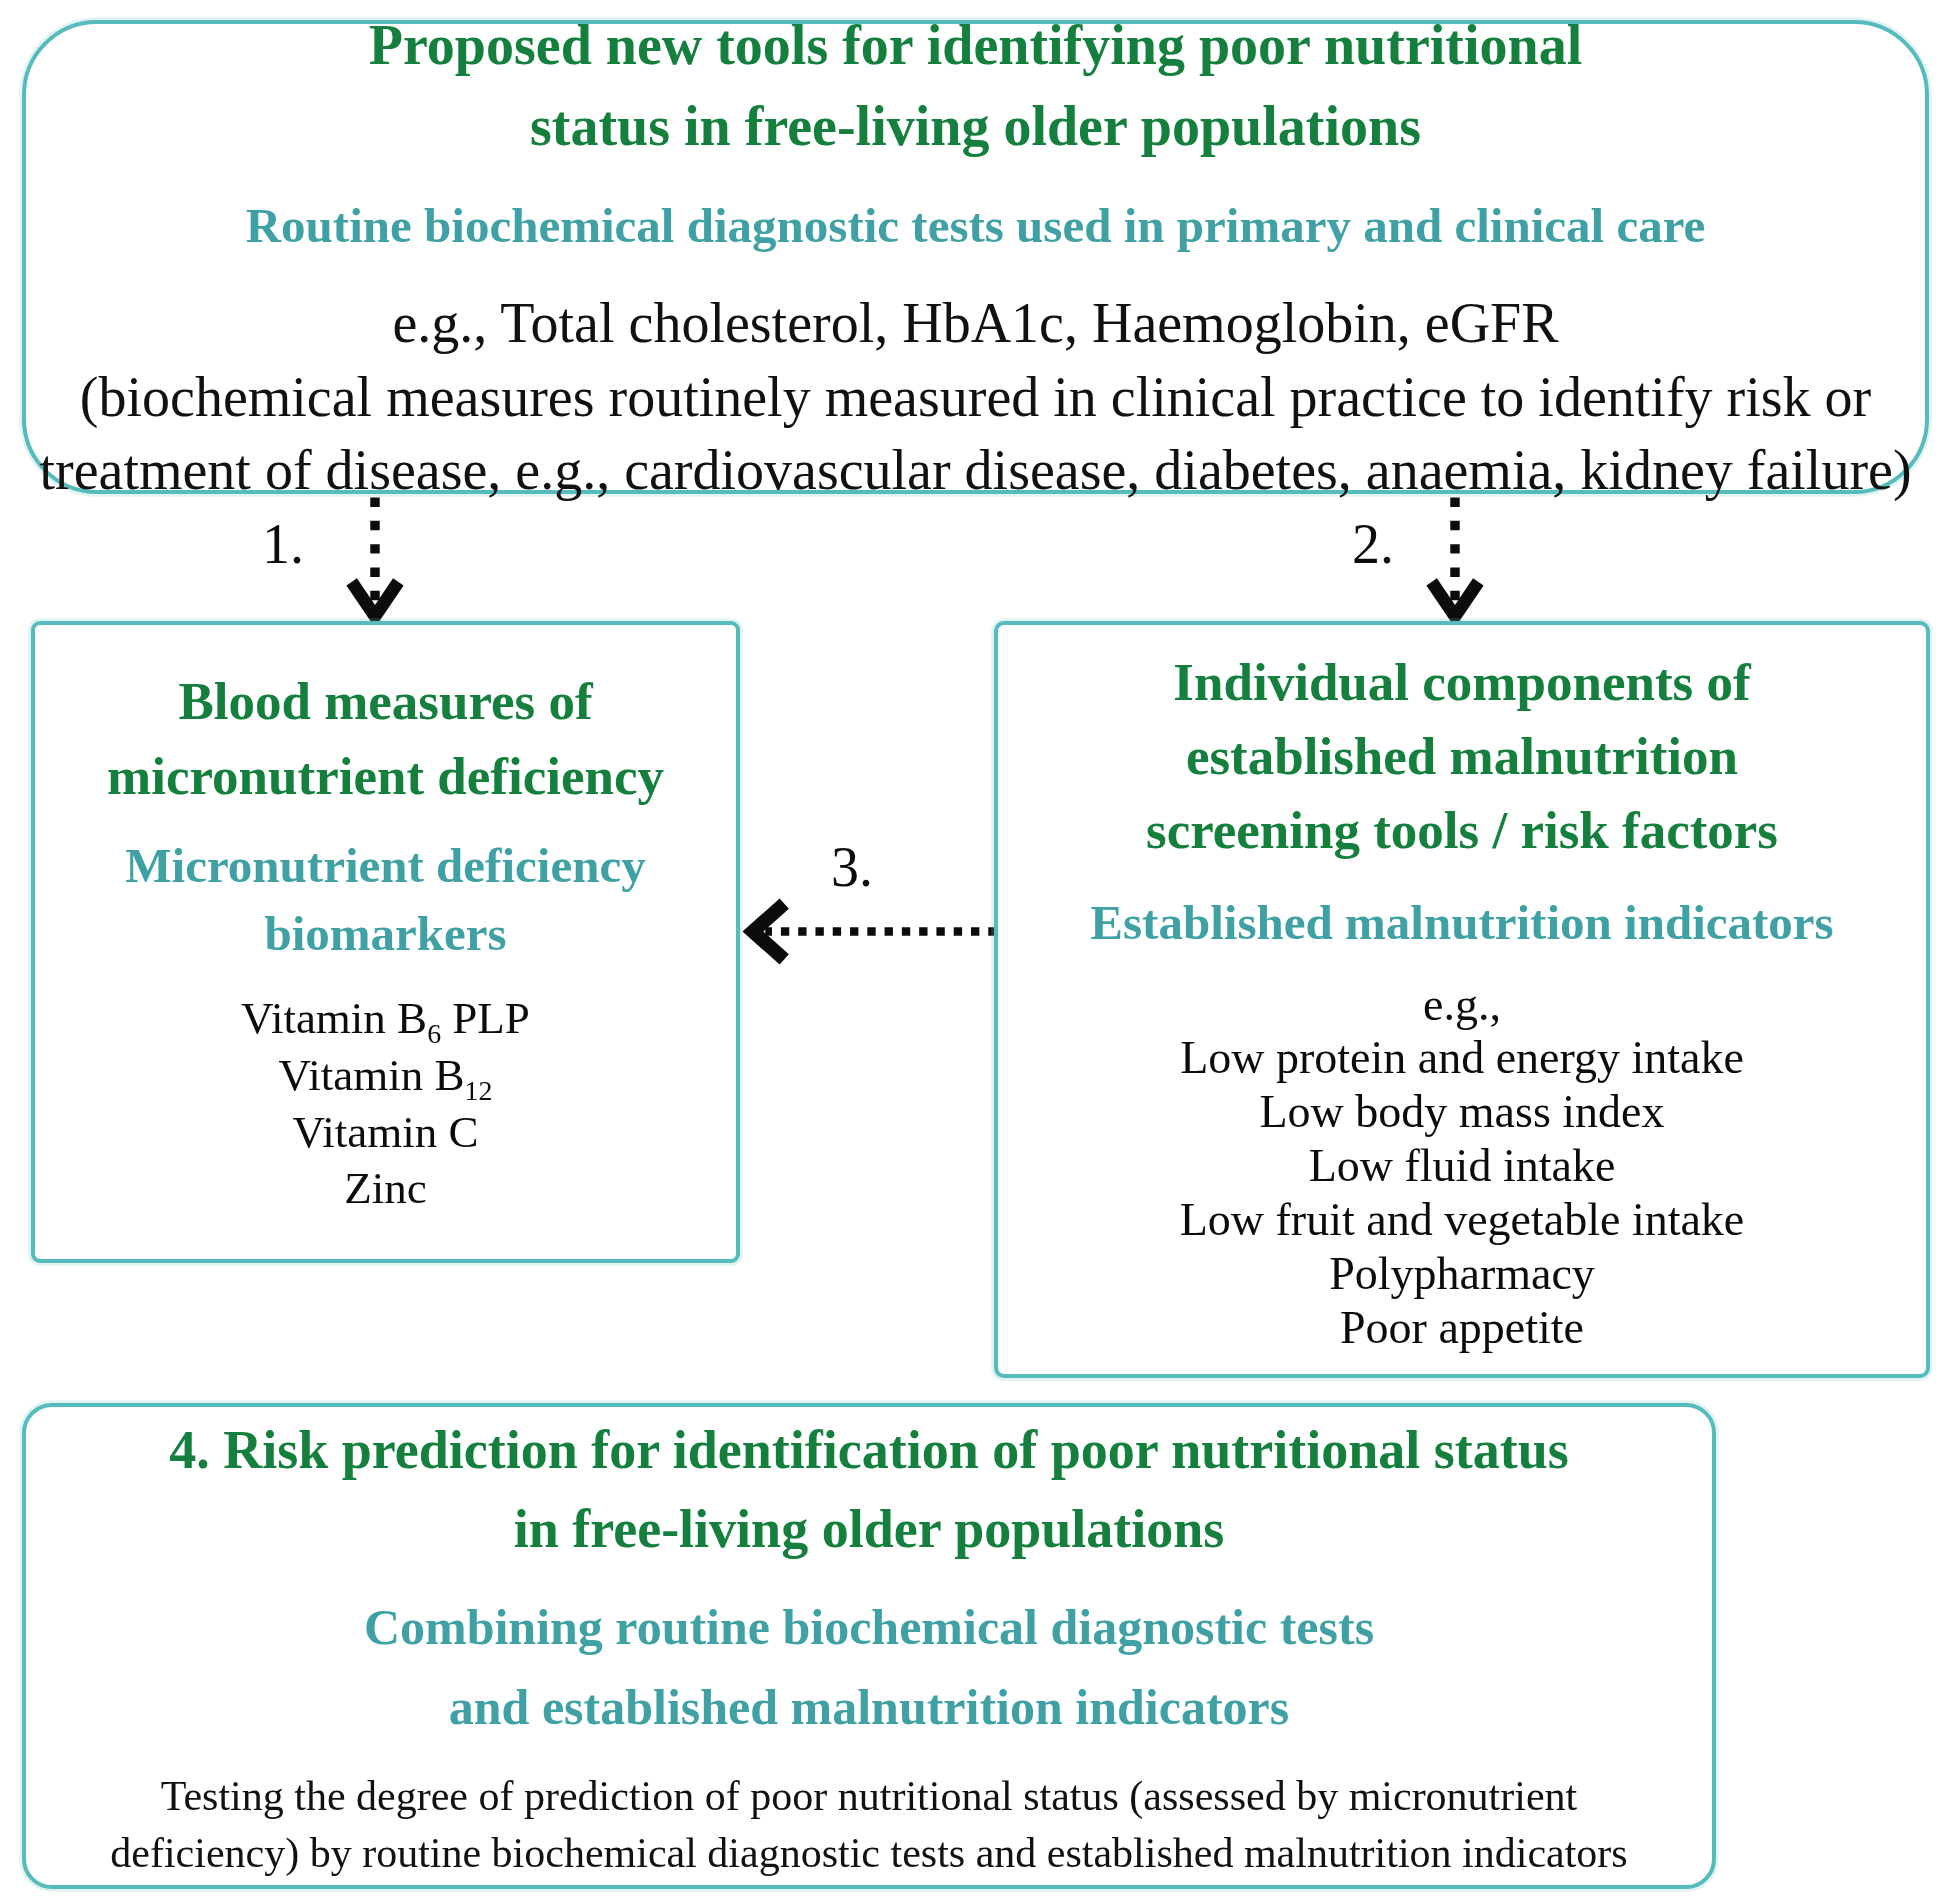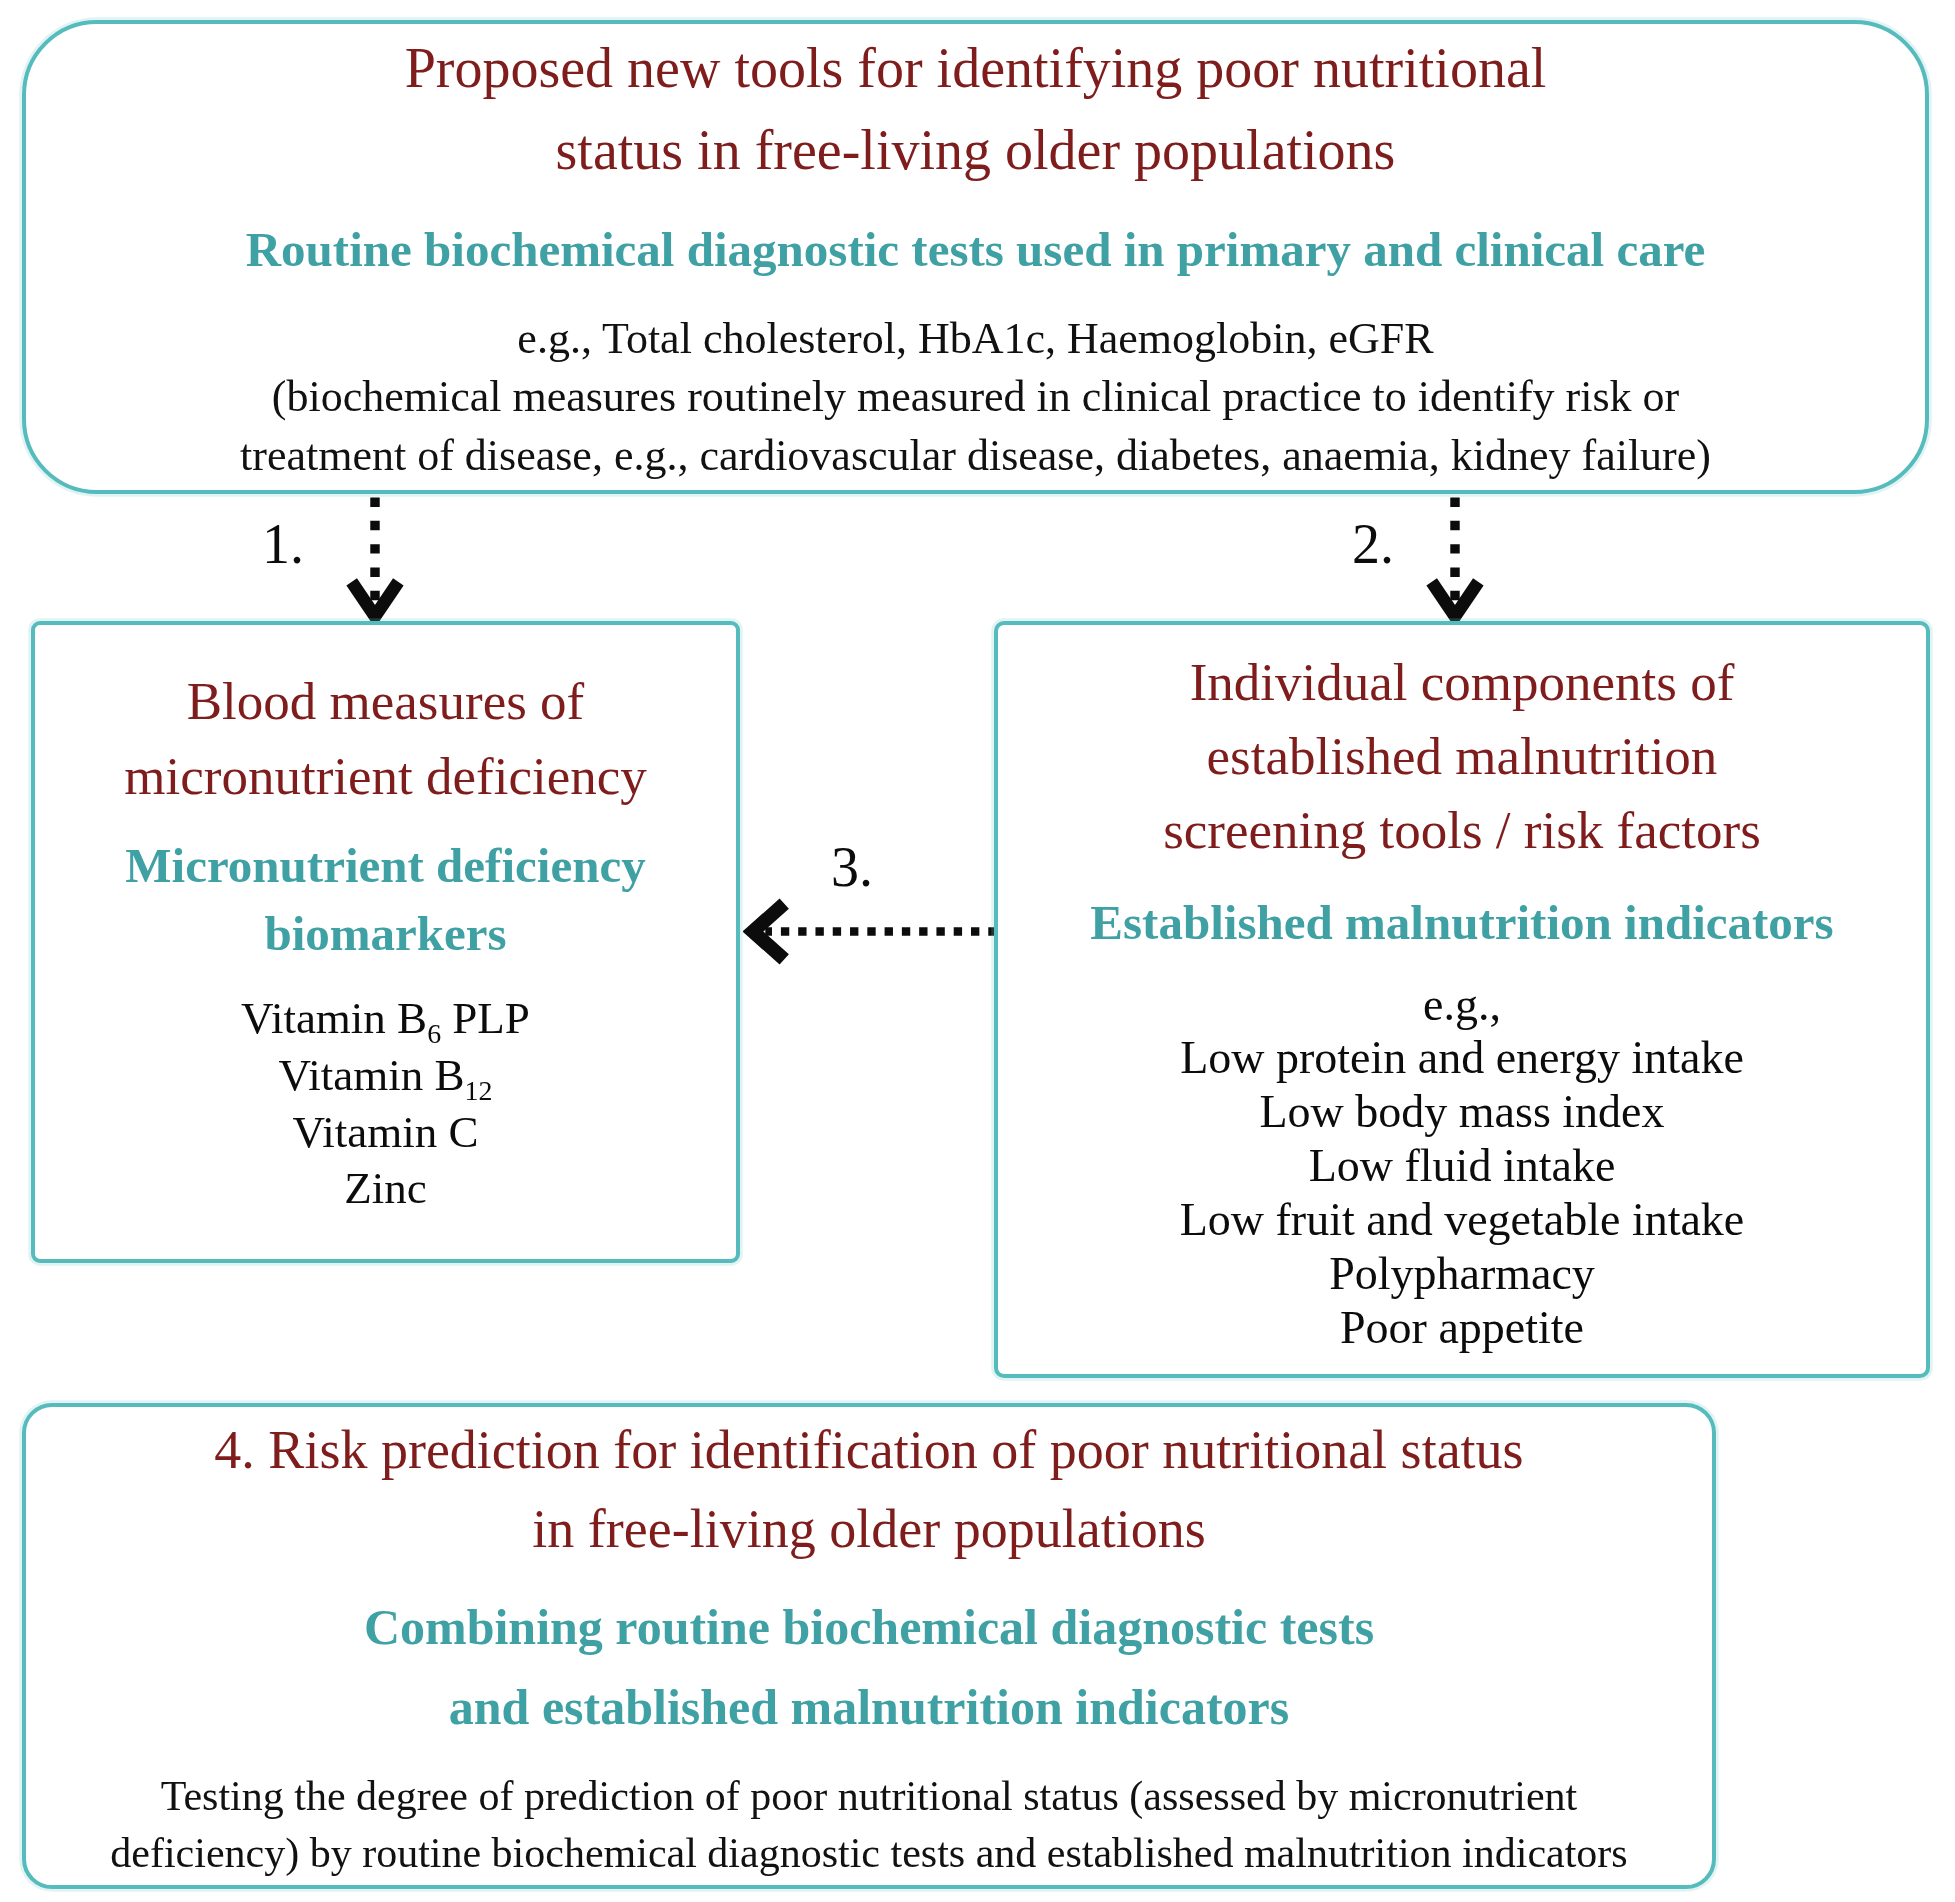--- a/index.html
+++ b/index.html
@@ -15,29 +15,29 @@
     position:absolute;
     box-sizing:border-box;
     background:#ffffff;
     border:4.5px solid var(--border,#55BBBD);
     box-shadow:0 0 0 2.8px rgba(120,200,202,0.22);
     display:flex;flex-direction:column;
     align-items:center;justify-content:center;
     text-align:center;
   }
   .line{white-space:nowrap;}
-  .title{font-weight:normal;color:#7f1d1d;}
+  .title{font-weight:bold;color:#15803d;}
   .teal{font-weight:bold;color:var(--teal,#3FA1A4);}
   .body-text{color:#111111;}
 
   
   #top-box{left:22px;top:19.5px;width:1907px;height:474px;border-radius:75px;}
   #top-box .title{font-size:56px;line-height:1.45;}
   #top-box .teal{font-size:49px;line-height:1.3;margin-top:27px;}
-  #top-box .body-text{font-size:44px;line-height:1.32;margin-top:29px;}
+  #top-box .body-text{font-size:56px;line-height:1.32;margin-top:29px;}
 
   
   #left-box{left:31px;top:621px;width:709px;height:642px;border-radius:9px;}
   #left-box .title{font-size:53px;line-height:1.4;}
   #left-box .teal{font-size:49px;line-height:1.4;margin-top:19px;}
   #left-box .items{font-size:45px;line-height:1.13;margin-top:24.5px;}
   sub{font-size:0.62em;}
 
   
   #right-box{left:994px;top:621px;width:936px;height:757px;border-radius:10px;}

